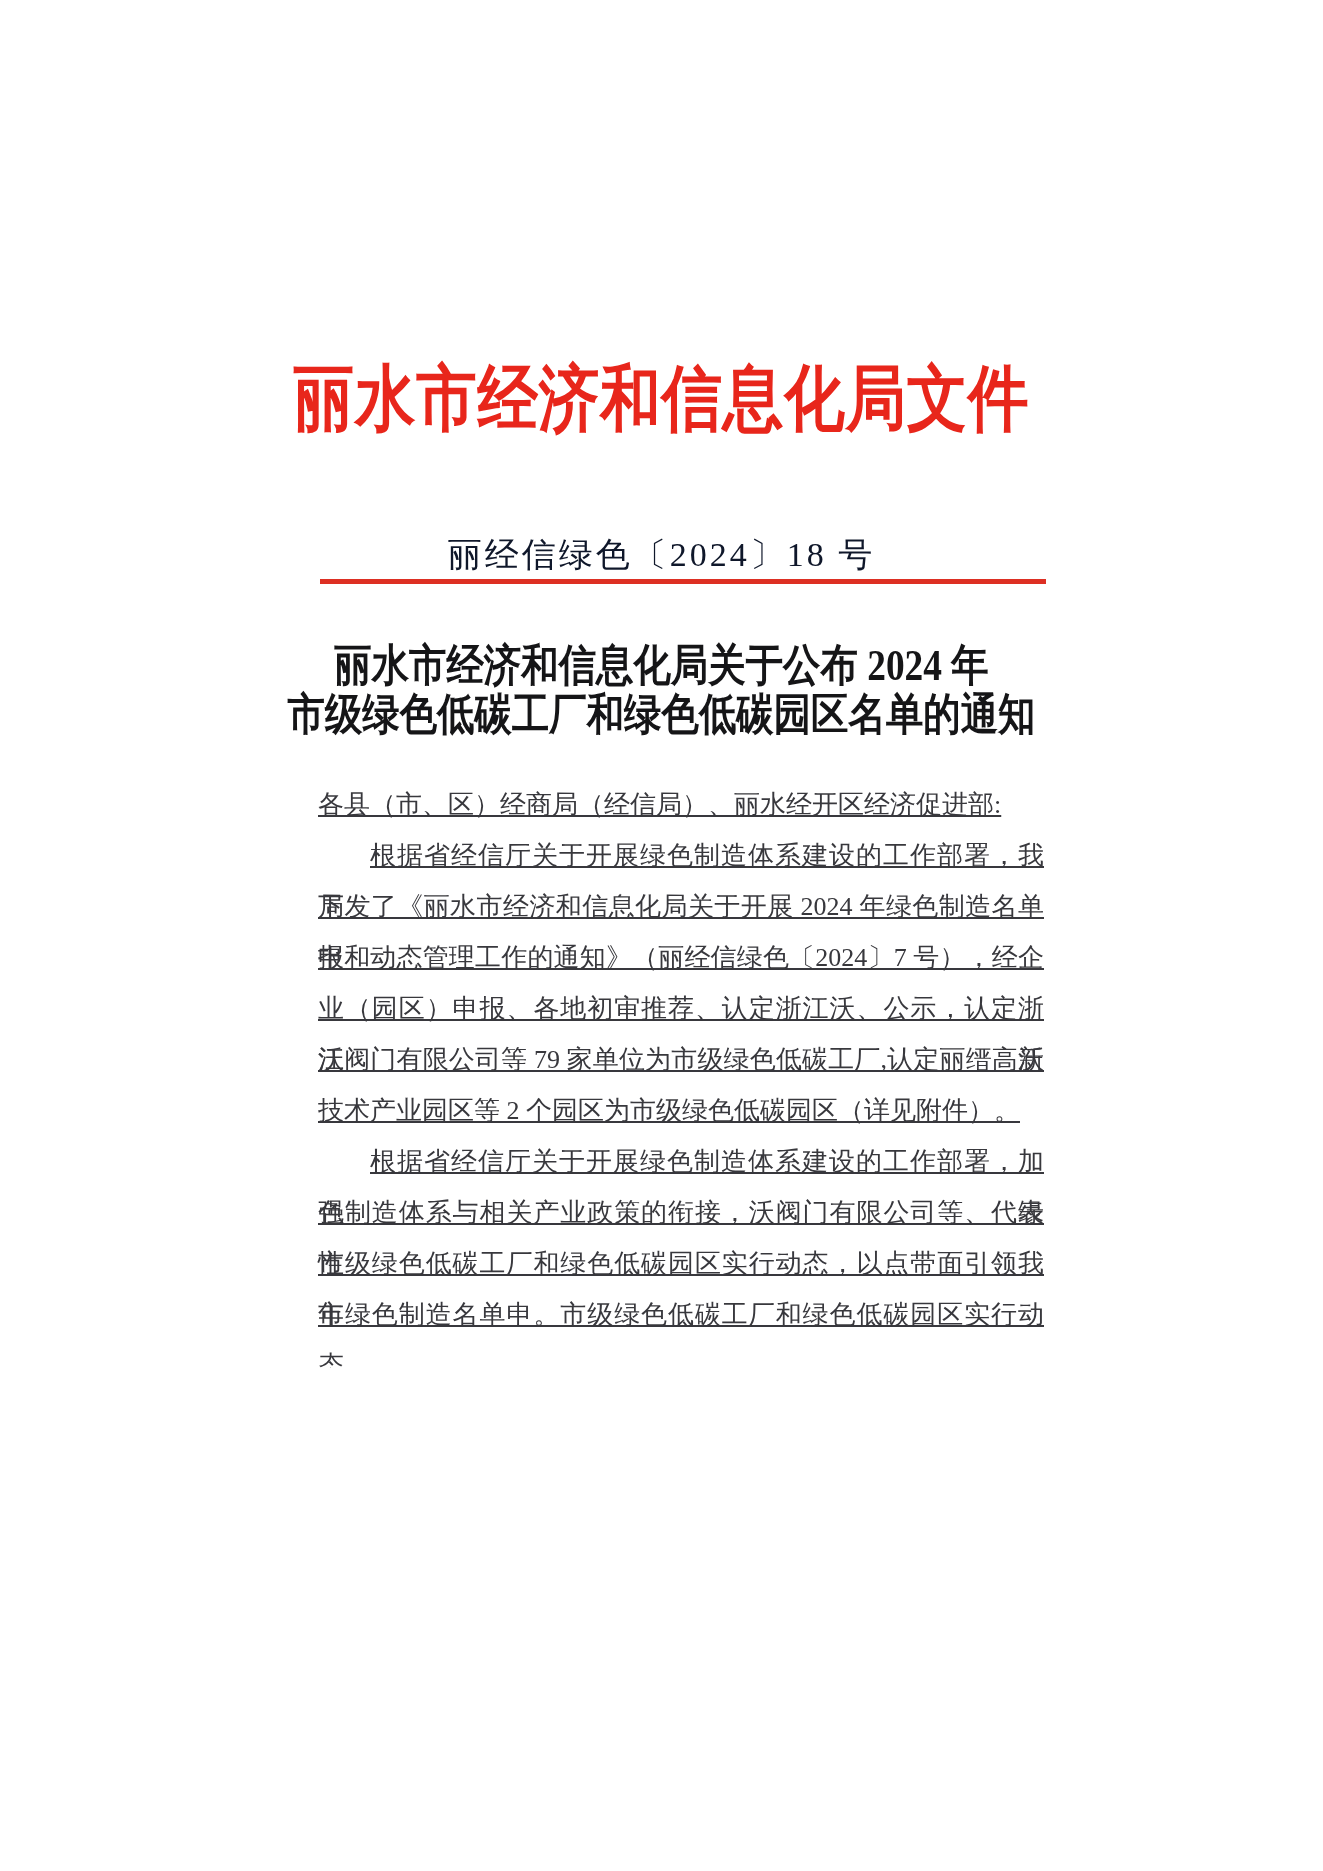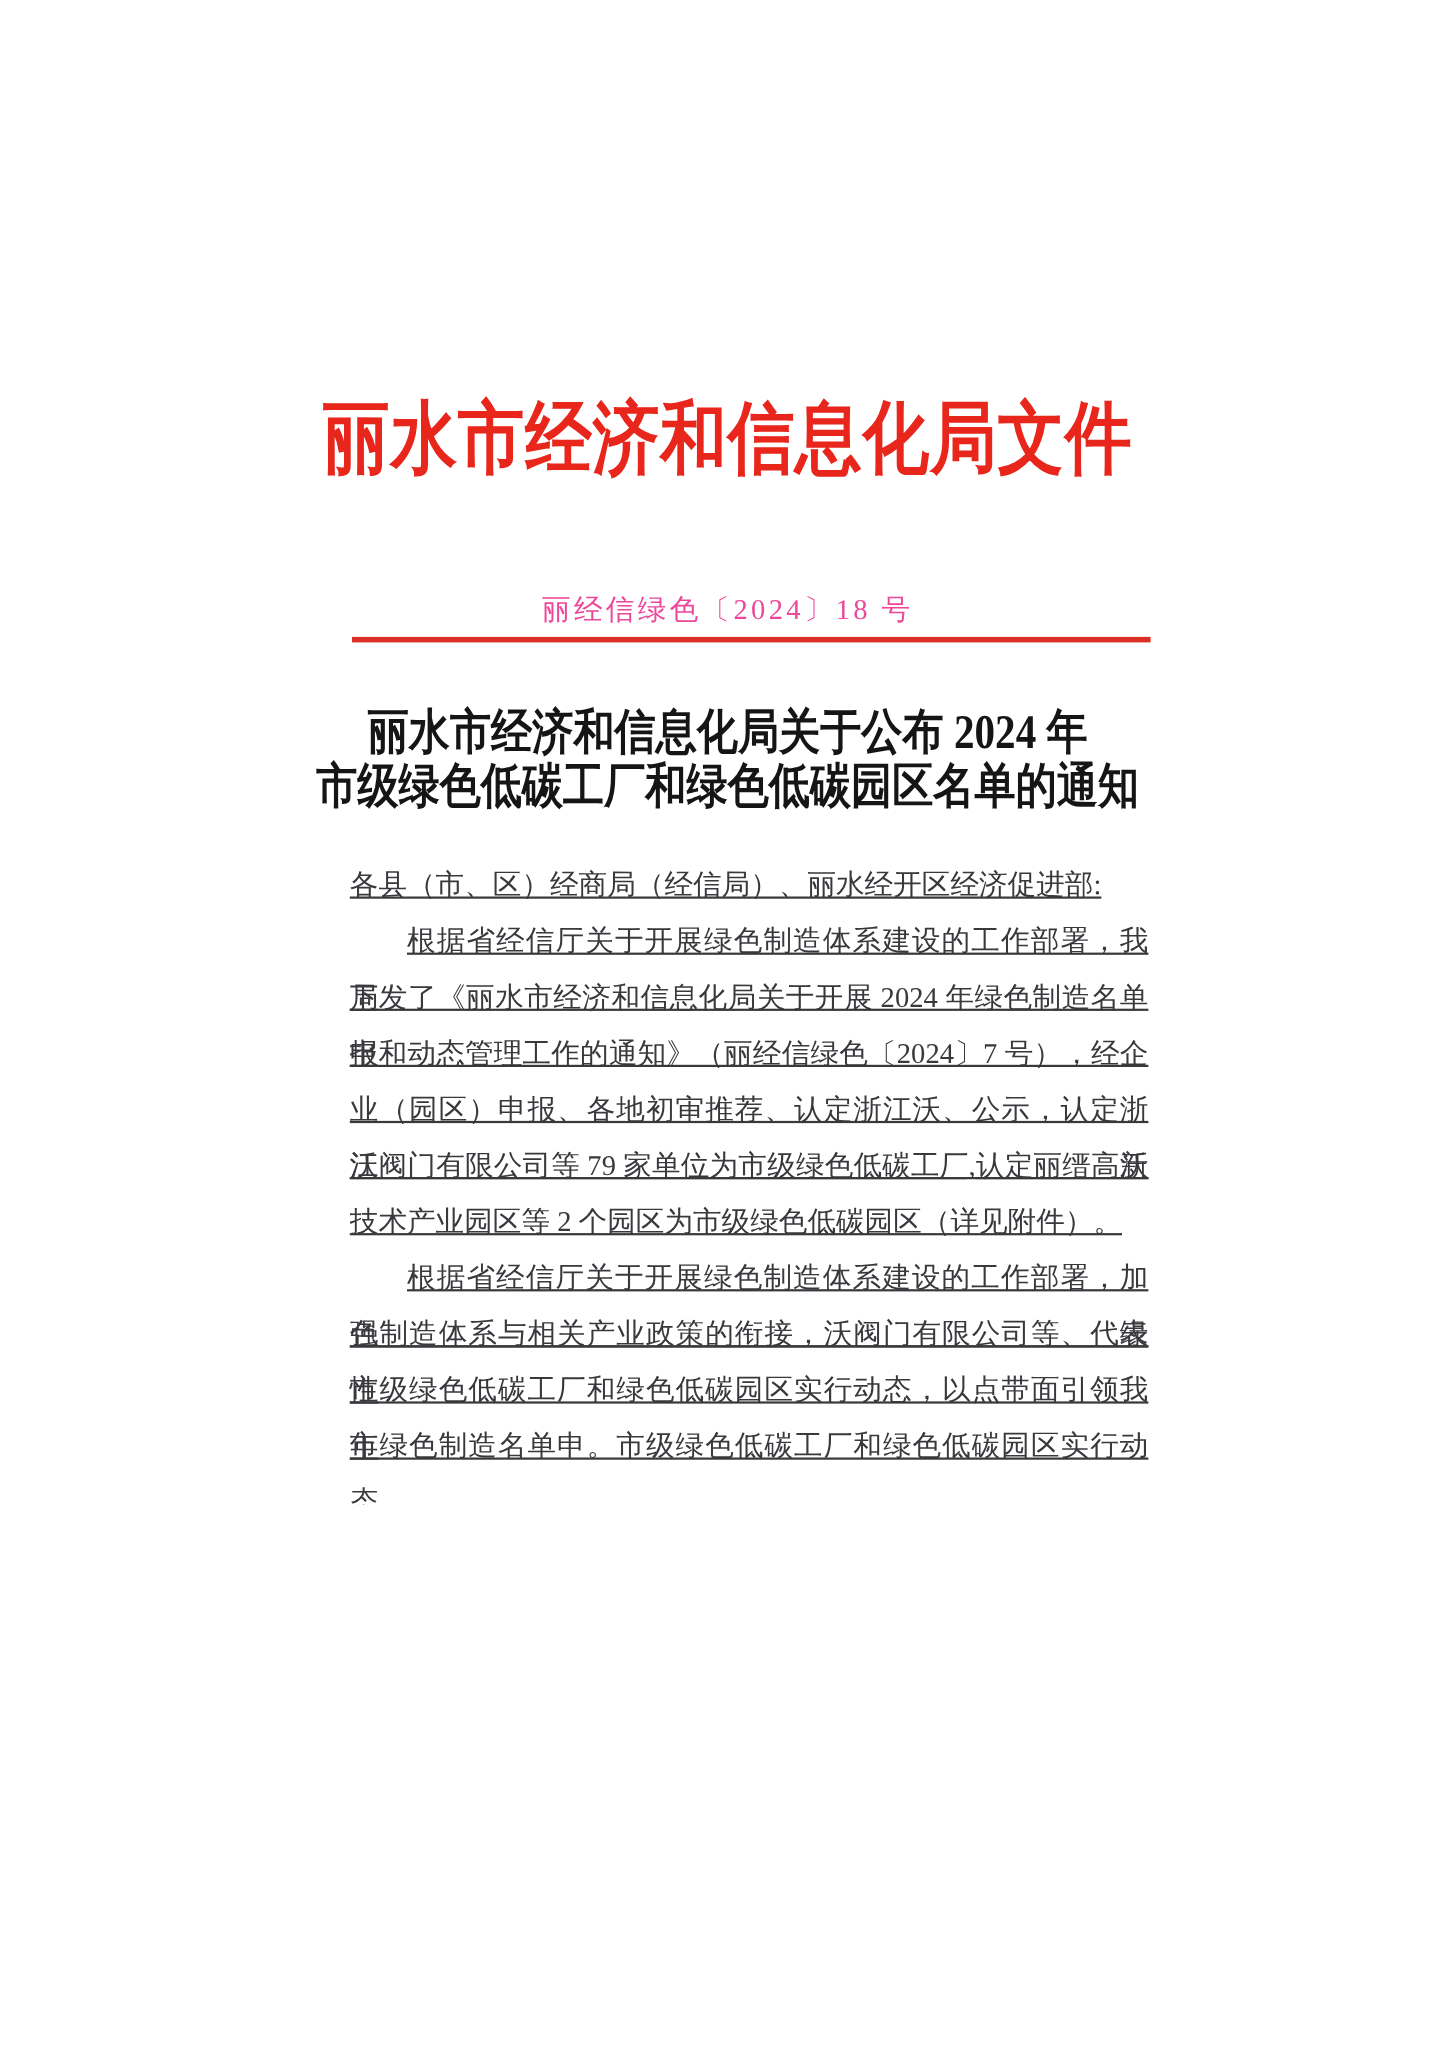--- a/index.html
+++ b/index.html
@@ -29,24 +29,24 @@
     transform-origin: 50% 50%;
     letter-spacing: 1px;
     white-space: nowrap;
   }
   .doc-number {
     position: absolute;
     top: 540px;
     left: 0;
     width: 100%;
     text-align: center;
-    font-size: 26px;
+    font-size: 34px;
     line-height: 30px;
     letter-spacing: 3px;
-    color: #ec4899;
+    color: #0f172a;
     white-space: nowrap;
   }
   .red-rule {
     position: absolute;
     top: 579px;
     left: 320px;
     width: 726px;
     height: 5px;
     background: var(--accent, #dd2f23);
   }

